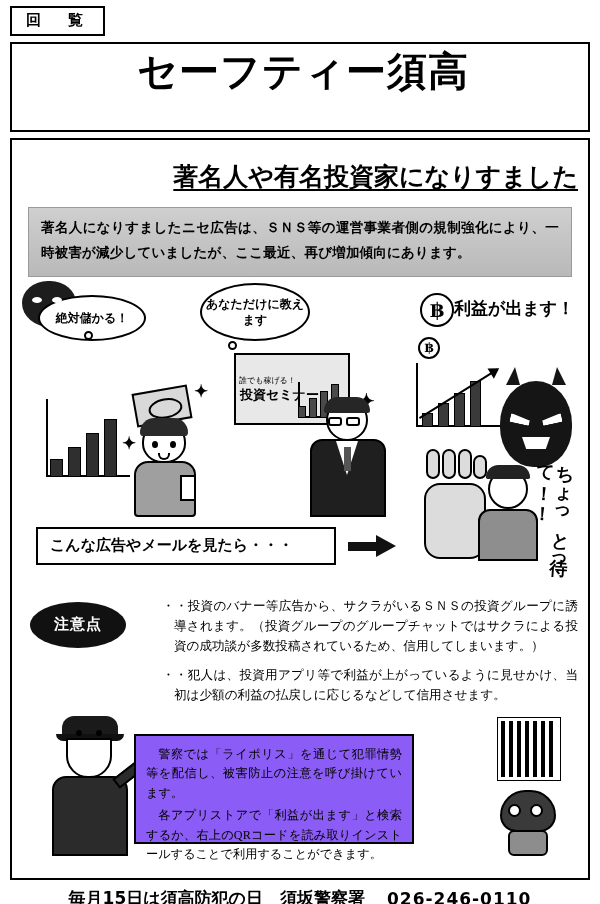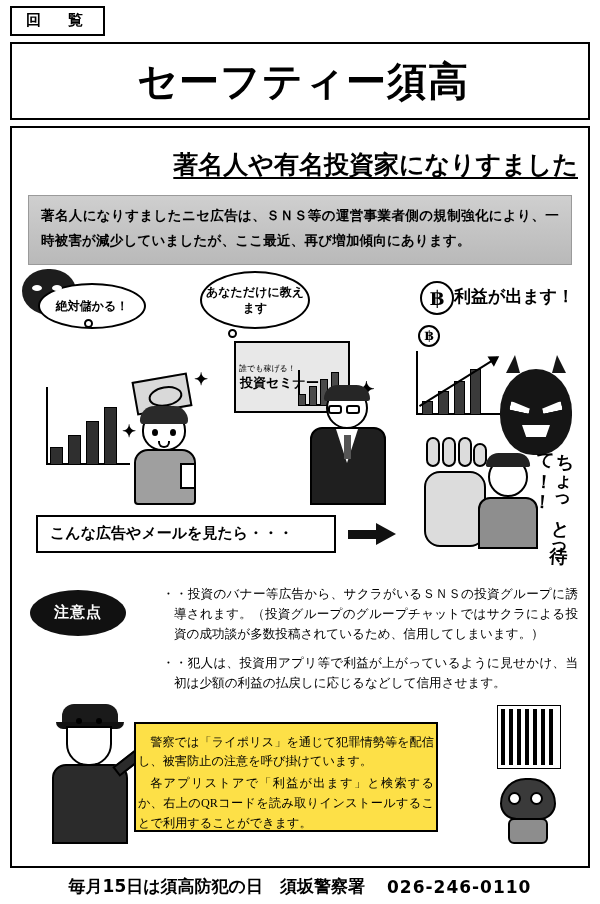--- a/index.html
+++ b/index.html
@@ -18,22 +18,22 @@
   .circ-row { display:flex; padding-right: 18px; }
   .circ-box {
     border: 2px solid #000; padding: 3px 14px 4px 14px;
     font-size: 15px; letter-spacing: 6px; font-weight: 700;
   }
 
   
   .masthead {
     margin-top: 6px;
     border: 2px solid #000;
-    display:flex; align-items:center;
-    height: 78px;
+    display:flex; align-items:flex-start;
+    height: 90px;
   }
   .masthead-title {
     flex: 1 1 auto;
     display:flex; align-items:center; justify-content:center;
     font-family: "DejaVu Sans", "Liberation Sans", sans-serif;
     font-weight: 900;
     font-size: 40px;
     letter-spacing: 1px;
     padding-left: 6px;
   }
@@ -253,23 +253,23 @@
       repeating-linear-gradient(90deg,#000 0 4px,#fff 4px 8px),
       repeating-linear-gradient(0deg,#000 0 4px,transparent 4px 8px);
       border: 3px solid #fff; outline: 1px solid #000;}
   .mascot{position:absolute; right: 18px; top: 74px; width:64px;height:66px;}
   .m-head{position:absolute;left:4px;top:0;width:56px;height:42px;background:#3a3a3a;border:2px solid #000;border-radius:28px 28px 18px 18px;}
   .m-eye{position:absolute;top:14px;width:13px;height:13px;background:#fff;border:2px solid #000;border-radius:50%;}
   .m-eye.l{left:12px}.m-eye.r{left:34px}
   .m-body{position:absolute;left:12px;top:40px;width:40px;height:26px;background:#8d8d8d;border:2px solid #000;border-radius:6px;}
 
   .notice-box {
-    position:absolute; left: 112px; top: 18px; width: 304px; height: 110px;
-    border: 2px solid #000; background:#fde047;
-    padding: 9px 2px; font-size: 12.2px; line-height: 1.62; text-align: justify;
+    position:absolute; left: 112px; top: 18px; width: 280px; height: 110px;
+    border: 2px solid #000; background:#8b5cf6;
+    padding: 9px 10px; font-size: 12.2px; line-height: 1.62; text-align: justify;
   }
   .notice-box p { margin:0 0 2px 0; text-indent: 1em;}
 
   
   .footer {
     margin-top: 7px;
     display:flex; align-items:center; justify-content:center; gap: 22px;
     font-size: 17px; font-weight: 900;
     font-family:"DejaVu Sans","Liberation Sans",sans-serif;
   }

